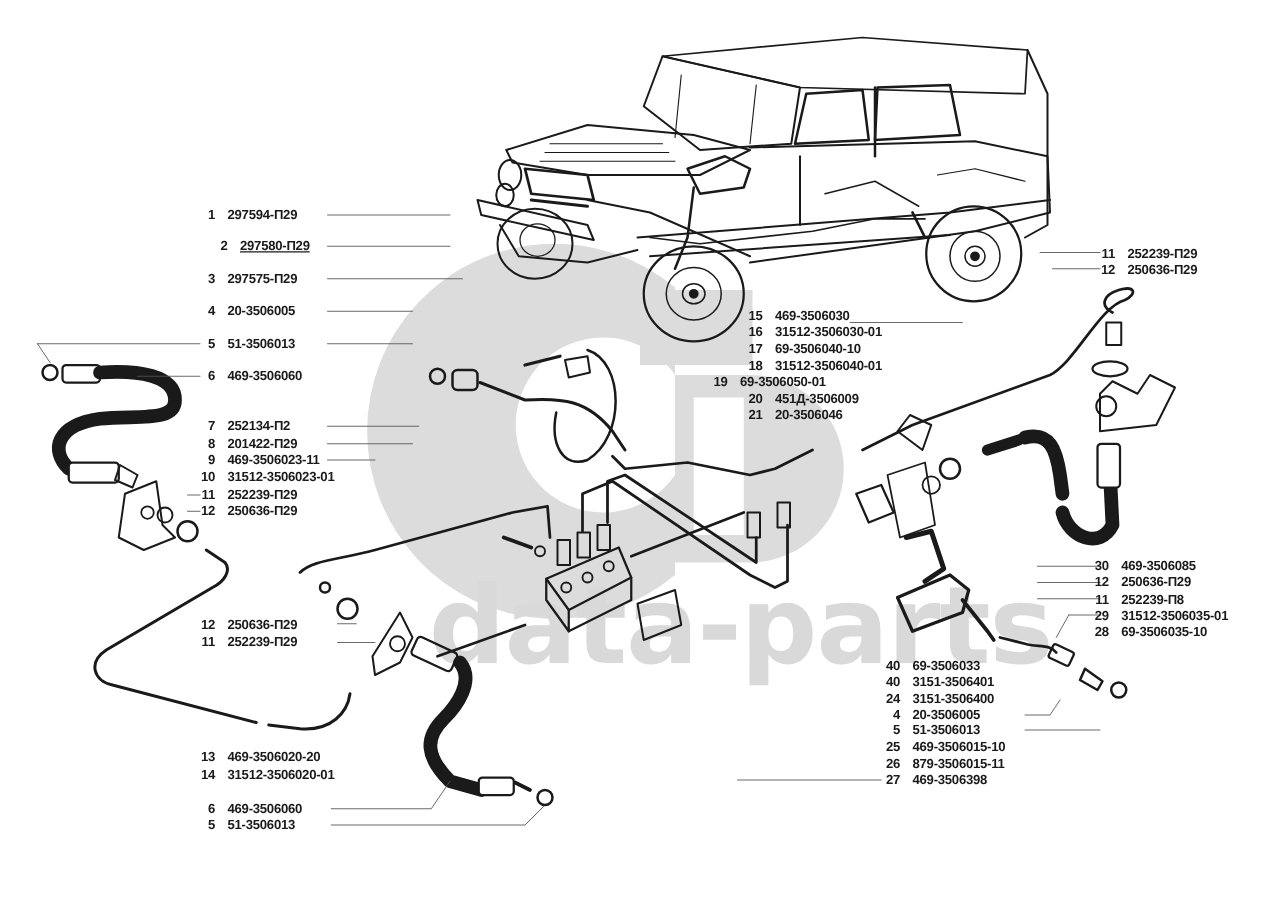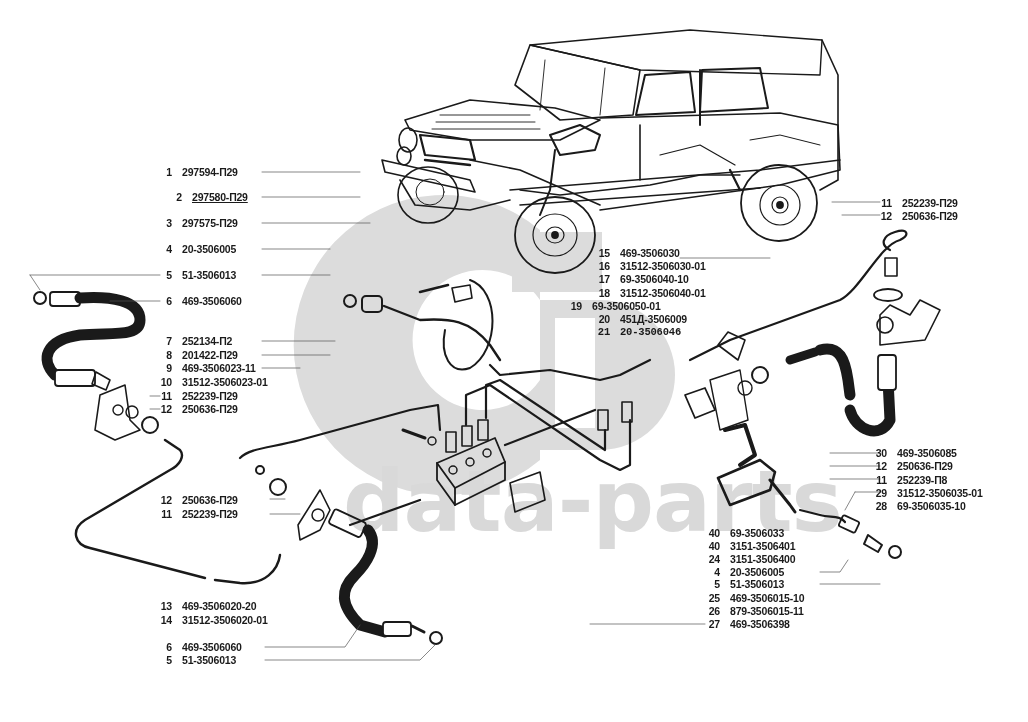--- a/index.html
+++ b/index.html
@@ -224,21 +224,21 @@
   <div class="lbl" style="left:150px;top:614px;"><span class="num">14</span><span>31512-3506020-01</span></div>
   <div class="lbl" style="left:150px;top:641px;"><span class="num">6</span><span>469-3506060</span></div>
   <div class="lbl" style="left:150px;top:654px;"><span class="num">5</span><span>51-3506013</span></div>
 
   <div class="lbl" style="left:588px;top:247px;"><span class="num">15</span><span>469-3506030</span></div>
   <div class="lbl" style="left:588px;top:260px;"><span class="num">16</span><span>31512-3506030-01</span></div>
   <div class="lbl" style="left:588px;top:273px;"><span class="num">17</span><span>69-3506040-10</span></div>
   <div class="lbl" style="left:588px;top:287px;"><span class="num">18</span><span>31512-3506040-01</span></div>
   <div class="lbl" style="left:560px;top:300px;"><span class="num">19</span><span>69-3506050-01</span></div>
   <div class="lbl" style="left:588px;top:313px;"><span class="num">20</span><span>451Д-3506009</span></div>
-  <div class="lbl" style="left:588px;top:326px;font-family:Liberation Mono, monospace;"><span class="num">21</span><span>20-3506046</span></div>
+  <div class="lbl" style="left:588px;top:326px;"><span class="num">21</span><span>20-3506046</span></div>
 
   <div class="lbl" style="left:870px;top:197px;"><span class="num">11</span><span>252239-П29</span></div>
   <div class="lbl" style="left:870px;top:210px;"><span class="num">12</span><span>250636-П29</span></div>
 
   <div class="lbl" style="left:865px;top:447px;"><span class="num">30</span><span>469-3506085</span></div>
   <div class="lbl" style="left:865px;top:460px;"><span class="num">12</span><span>250636-П29</span></div>
   <div class="lbl" style="left:865px;top:474px;"><span class="num">11</span><span>252239-П8</span></div>
   <div class="lbl" style="left:865px;top:487px;"><span class="num">29</span><span>31512-3506035-01</span></div>
   <div class="lbl" style="left:865px;top:500px;"><span class="num">28</span><span>69-3506035-10</span></div>
 

